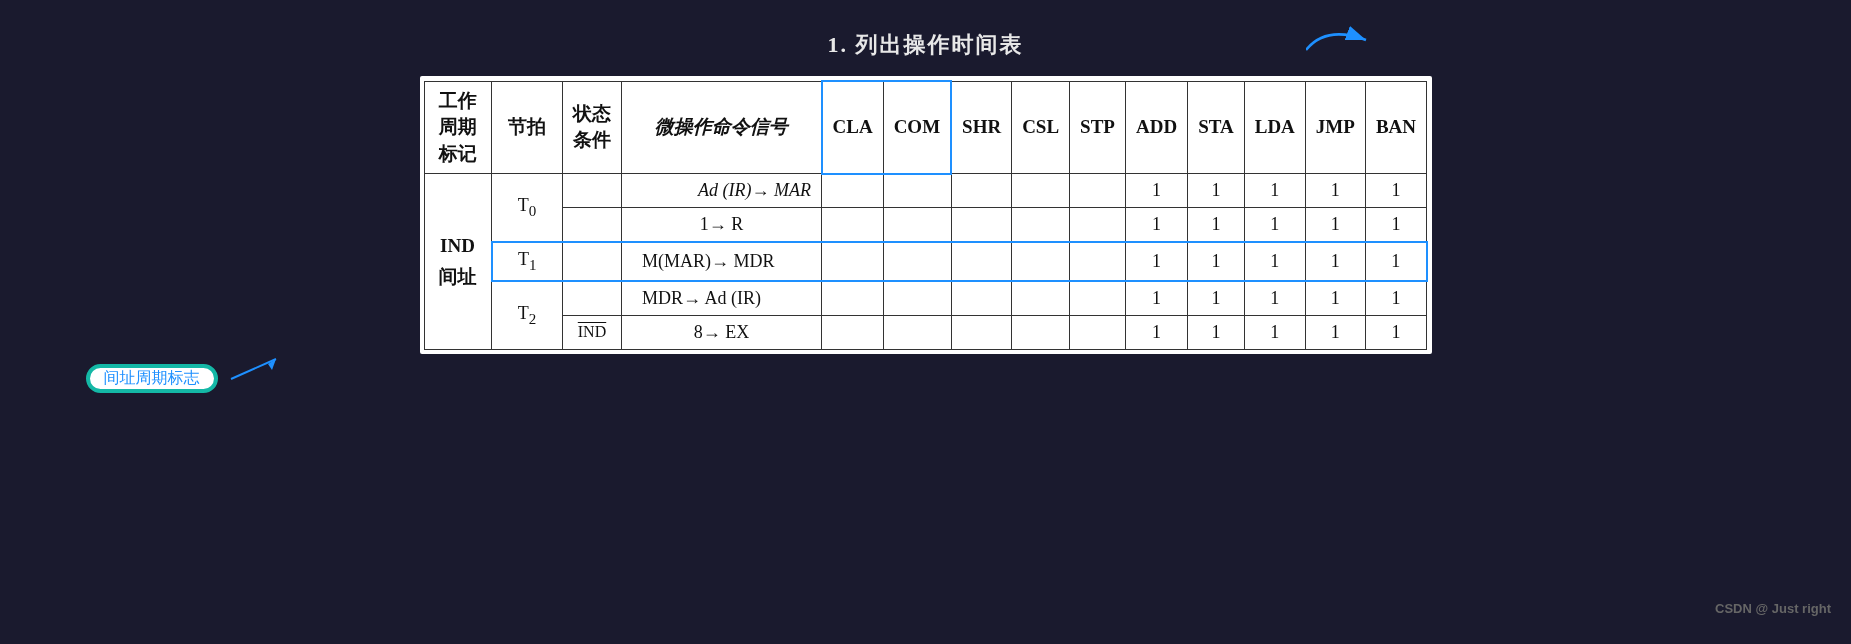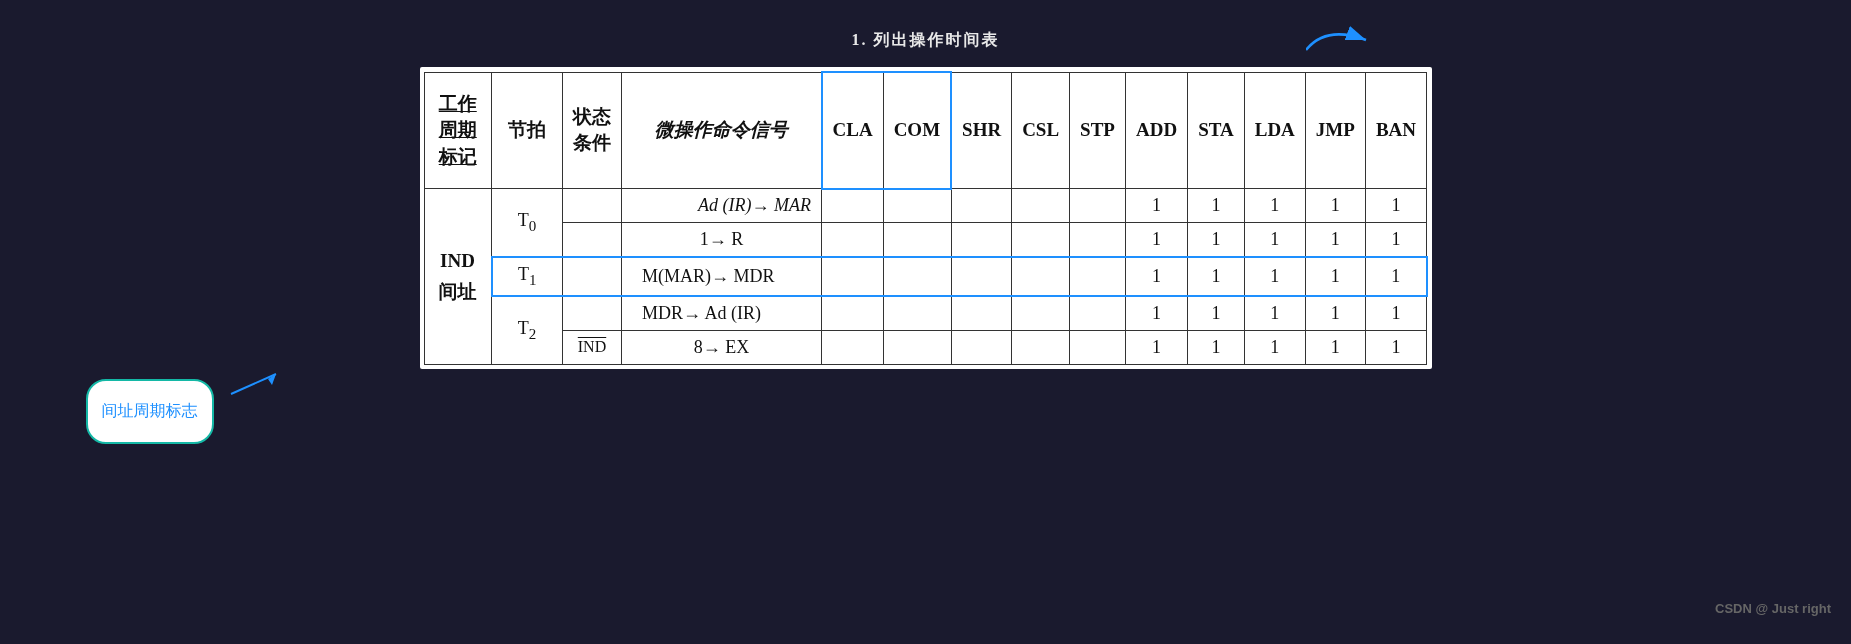--- a/index.html
+++ b/index.html
@@ -22,21 +22,21 @@
     }
     .title-row {
       display: flex;
       align-items: center;
       margin-bottom: 16px;
       position: relative;
       width: 100%;
       justify-content: center;
     }
     .title-text {
-      font-size: 16px;
+      font-size: 22px;
       color: #000;
       font-weight: bold;
       background: #1a1a2e;
       color: #e8e8e8;
       letter-spacing: 2px;
     }
     .arrow-indicator {
       position: absolute;
       right: 440px;
       top: -10px;
@@ -77,23 +77,23 @@
     .row-blue-border td:last-child {
       border-right: 2.5px solid #1e90ff !important;
     }
     .overline {
       text-decoration: overline;
     }
     .annotation-box {
       position: absolute;
       left: 60px;
       top: 10px;
-      border: 2px solid #14b8a6;
+      border: 4px solid #14b8a6;
       border-radius: 20px;
-      padding: 20px 14px;
+      padding: 0 14px;
       background: #fff;
       color: #1e90ff;
       font-size: 16px;
       font-family: "SimHei", "黑体", sans-serif;
     }
     .watermark {
       position: fixed;
       bottom: 28px;
       right: 20px;
       color: #666;
@@ -137,21 +137,21 @@
         </defs>
       </svg>
     </div>
   </div>
 
   <div class="table-wrapper">
     <table>
 
       <tbody>
           <tr class="header-row">
-        <td rowspan="1" style="padding: 18px 14px; line-height:1.4;text-decoration:underline;">工作<br>周期<br>标记</td>
+        <td rowspan="1" style="padding: 6px 14px; line-height:1.4;">工作<br>周期<br>标记</td>
         <td style="padding: 10px 16px;">节拍</td>
         <td style="padding: 11px 10px; line-height:1.4;">状态<br>条件</td>
         <td style="padding: 0 20px; min-width:200px;font-style:italic;">微操作命令信号</td>
 
         <td class="cla-header" style="min-width:60px;">CLA</td>
 
         <td class="com-header" style="min-width:60px;">COM</td>
         <td>SHR</td>
         <td>CSL</td>
         <td>STP</td>

